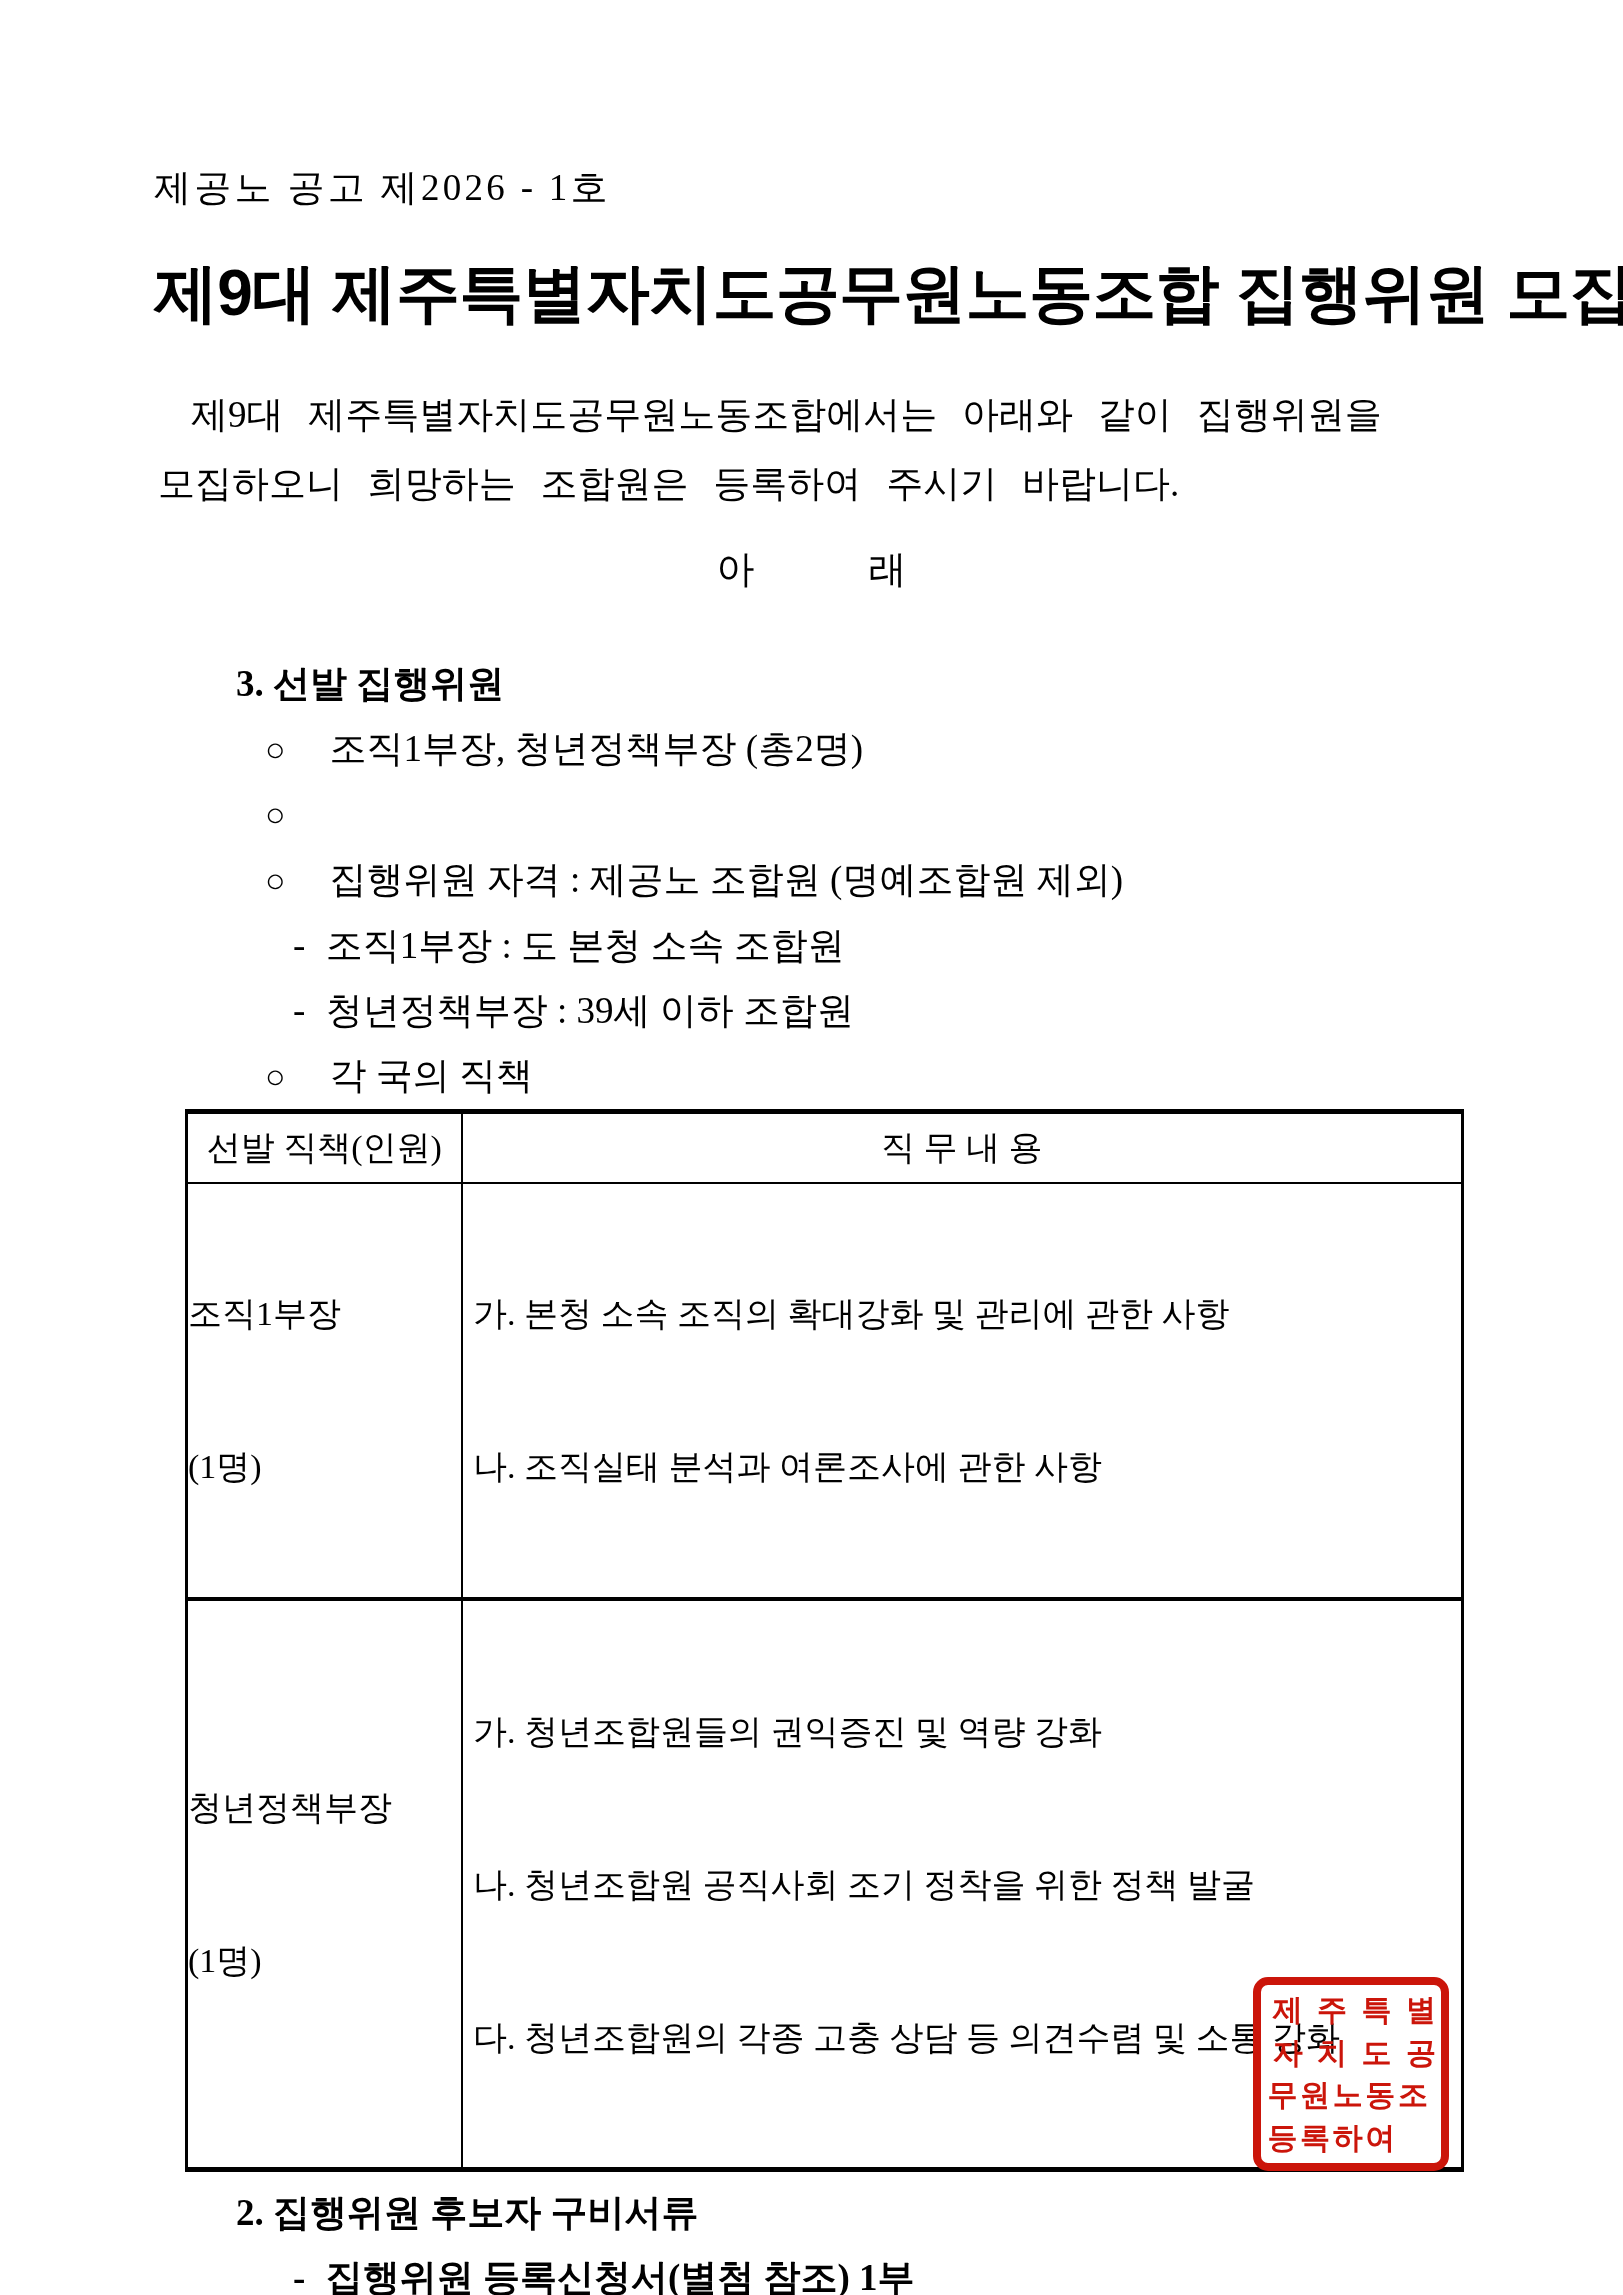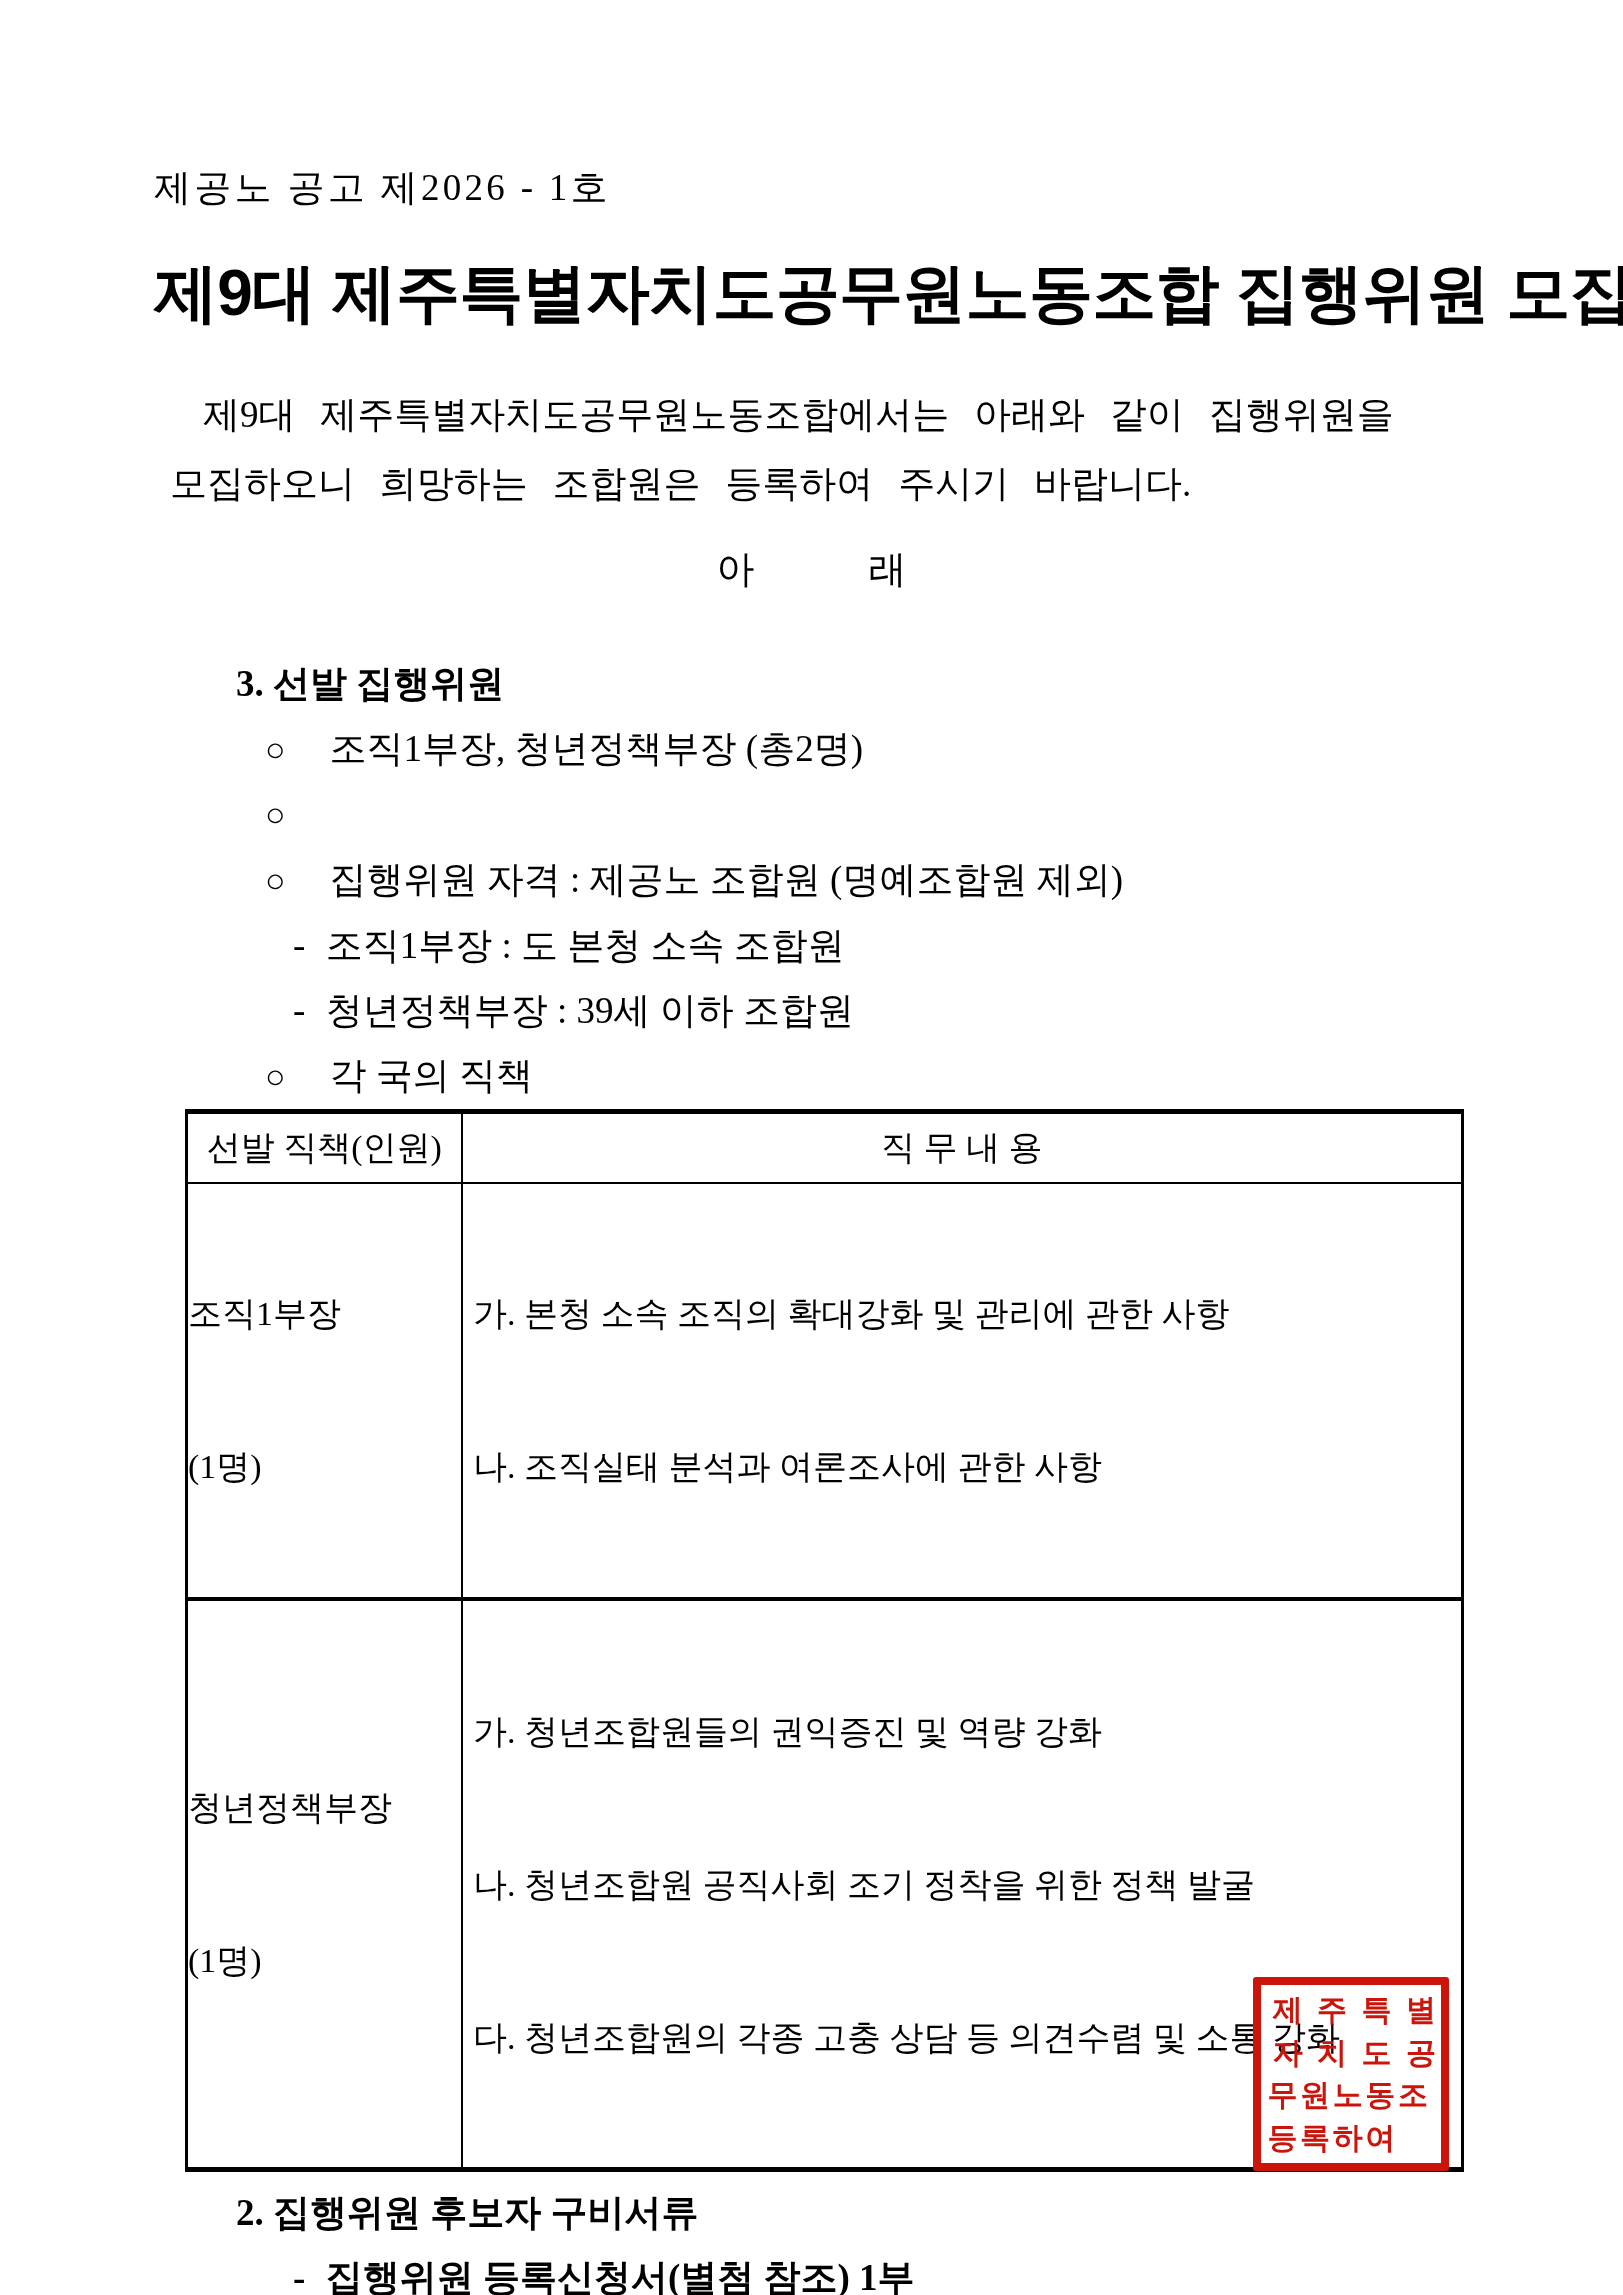--- a/index.html
+++ b/index.html
@@ -25,21 +25,21 @@
     margin: 46px 0 0 0;
     font-family: "Liberation Sans", "DejaVu Sans", sans-serif;
     font-weight: 900;
     font-size: 64px;
     line-height: 72px;
     letter-spacing: -0.7px;
     text-align: center;
     white-space: pre;
   }
   .intro {
-    margin: 51px 0 0 16px;
+    margin: 51px 0 0 4px;
     font-size: 37px;
     line-height: 69px;
     text-indent: 33px;
     word-spacing: 0.42em;
     white-space: pre-wrap;
   }
   .below {
     margin-top: 21px;
     font-size: 38px;
     line-height: 60px;
@@ -99,21 +99,21 @@
   .duty-table td.pos { text-align: left; white-space: pre; }
   .duty-table td.duties { padding-left: 10.5px; padding-right: 5.2px; white-space: pre; }
   .seal {
     position: absolute;
     left: 1253px;
     top: 1977px;
     width: 196px;
     height: 194px;
     box-sizing: border-box;
     border: 8.5px solid #cb150a;
-    border-radius: 3px;
+    border-radius: 15px;
     z-index: 1;
     display: flex;
     flex-direction: column;
     justify-content: space-around;
     padding: 3.9px 6.5px;
     font-family: "Liberation Sans", "DejaVu Sans", sans-serif;
     font-weight: 900;
     color: #cb150a;
   }
   .seal-row { font-size: 30px; line-height: 38px; white-space: pre; }

